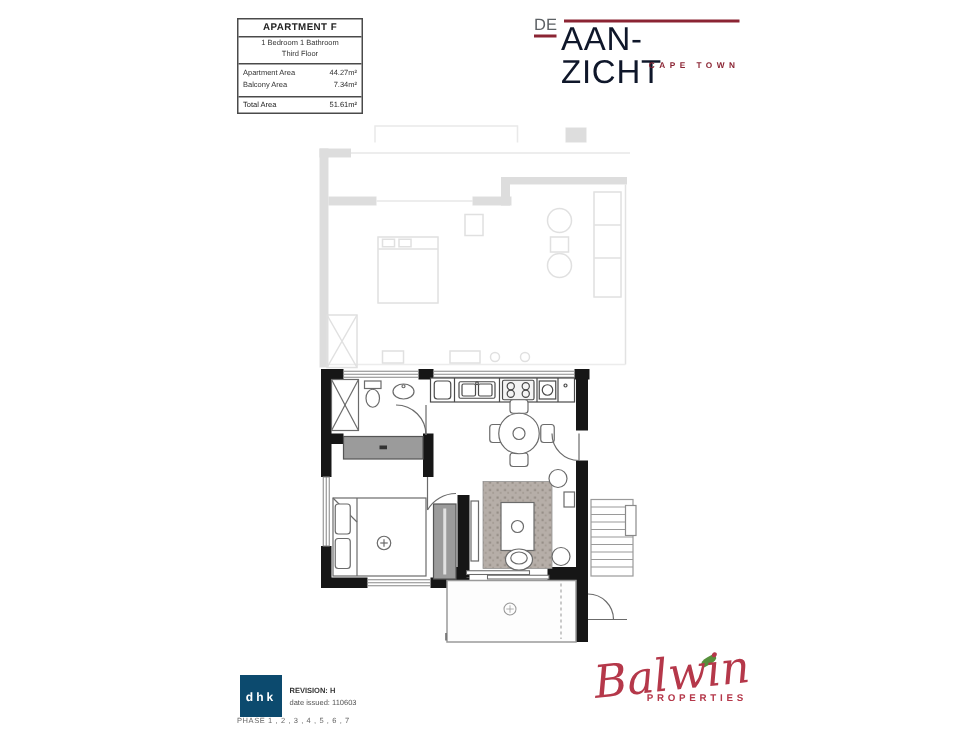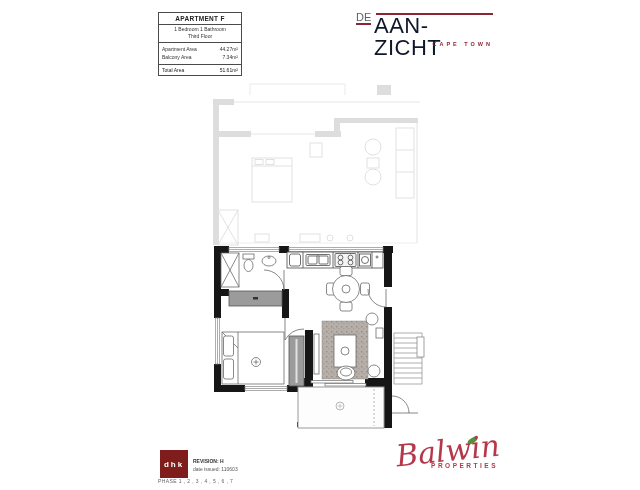--- a/index.html
+++ b/index.html
@@ -25,21 +25,21 @@
   .dl-topline { position:absolute; left:21px; top:4px; width:117px; height:2px; background:#8b2433; }
   .dl-name { position:absolute; left:19px; top:6px; font-size:22px; color:#0f172a;
              letter-spacing:.5px; line-height:1; font-weight:400; }
   .dl-city { position:absolute; right:2px; top:32px; font-size:5.5px; font-weight:bold;
              letter-spacing:3px; color:#8b2433; }
 
   
   .plan-svg { position:absolute; left:0; top:0; width:640px; height:490px; }
 
   
-  .dhk-box { position:absolute; left:160px; top:450px; width:28px; height:28px; background:#7f1d1d;
+  .dhk-box { position:absolute; left:160px; top:450px; width:28px; height:28px; background:#0c4a6e;
              display:flex; align-items:center; justify-content:center; }
   .dhk-box span { color:#fff; font-size:8px; font-weight:bold; letter-spacing:2px; }
   .rev-block { position:absolute; left:193px; top:457px; font-size:5px; line-height:1.6; color:#333; }
   .rev-line1 { font-weight:bold; }
   .rev-line2 { color:#555; }
   .phase-note { position:absolute; left:158px; top:478px; font-size:5px; color:#666; letter-spacing:.4px; }
 
   
   .balwin { position:absolute; left:392px; top:436px; width:112px; text-align:center; }
   .bw-name { display:block; font-family:"DejaVu Serif", serif; font-style:italic;

